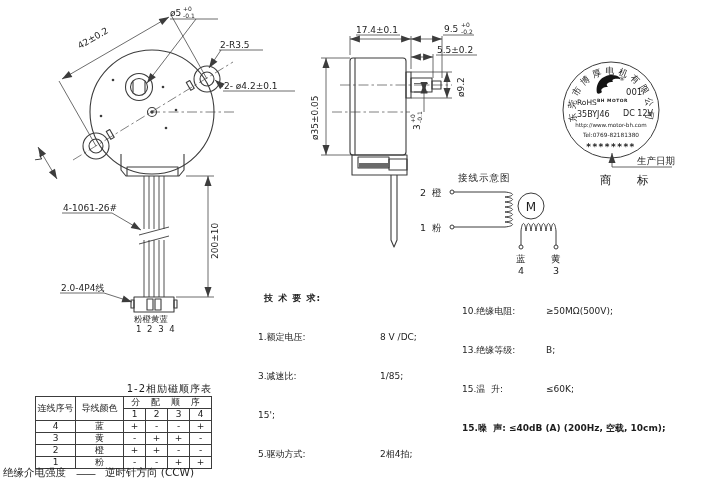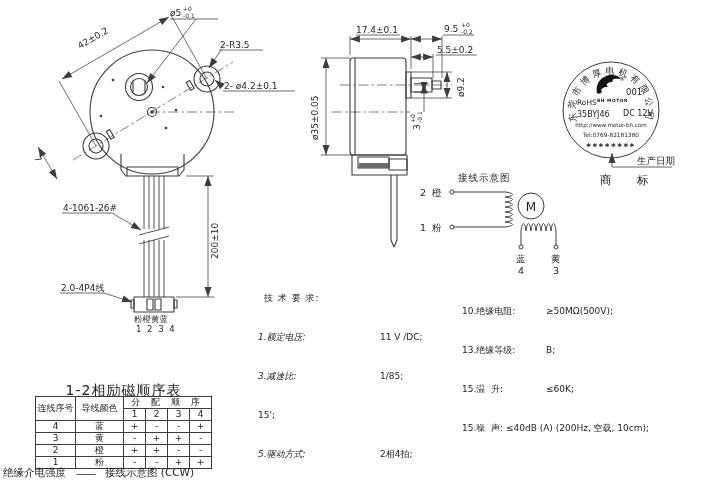--- a/index.html
+++ b/index.html
@@ -6,27 +6,27 @@
   .sheet{position:relative;width:713px;height:488px;background:#fff;overflow:hidden;
          font-family:"DejaVu Sans",sans-serif;color:#1d1d1d;}
   svg{position:absolute;left:0;top:0;}
   svg text{font-family:"DejaVu Sans",sans-serif;fill:#1d1d1d;}
   .dimtxt{font-size:9px;}
   .dimtxt-s{font-size:6px;}
   .ringtxt{font-size:9px;letter-spacing:3.5px;}
   
   .tech-col{position:absolute;font-size:9px;line-height:13px;white-space:pre;color:#1d1d1d;}
   .trow{display:flex;height:13px;}
-  .trow .lb{flex:0 0 122px;font-style:italic;}
+  .trow .lb{flex:0 0 122px;}
   .trow .lb2{flex:0 0 84px;}
-  .trow .full{flex:0 0 auto;}
+  .trow .full{flex:0 0 auto;font-weight:bold;}
   .tech-title{padding-left:6px;letter-spacing:1px;}
   
-  .seq-title{position:absolute;left:35px;top:382px;width:177px;text-align:center;
-             font-size:14px;letter-spacing:1px;}
+  .seq-title{position:absolute;left:35px;top:382px;width:177px;text-align:right;
+             font-size:10px;letter-spacing:1px;}
   table.seq{position:absolute;left:35px;top:396px;border-collapse:collapse;table-layout:fixed;
             width:177px;font-size:9px;text-align:center;color:#1d1d1d;padding-left:43px;}
   table.seq th,table.seq td{border:1px solid #3c3c3c;padding:0;font-weight:normal;
             height:11px;line-height:11px;overflow:hidden;}
   table.seq th.span4{letter-spacing:4px;margin-top:41px;}
   
   .note{position:absolute;left:3px;top:466px;font-size:10.5px;display:flex;align-items:center;}
   .note .dash{margin:0 10px;letter-spacing:-1px;}
 </style>
 </head>
@@ -209,21 +209,21 @@
     <text x="531" y="211" font-size="12" text-anchor="middle">M</text>
     <text x="516" y="262" font-size="9.5">蓝</text>
     <text x="518" y="274" font-size="9.5">4</text>
     <text x="551" y="262" font-size="9.5">黄</text>
     <text x="553" y="274" font-size="9.5">3</text>
   </g>
 </svg>
 
 <div class="tech-col" style="left:258px;top:266px;width:205px;">
   <div class="trow"><span class="full tech-title">技 术 要 求:</span></div>
-  <div class="trow"><span class="lb">1.额定电压:</span><span>11 V /DC;</span></div>
+  <div class="trow"><span class="lb">1.额定电压:</span><span>8 V /DC;</span></div>
   <div class="trow"><span class="lb">3.减速比:</span><span>1/85;</span></div>
   <div class="trow"><span>15';</span></div>
   <div class="trow"><span class="lb">5.驱动方式:</span><span>2相4拍;</span></div>
   
   
   
   
   
 </div>
 
@@ -292,16 +292,16 @@
           <td>-</td>
           <td>+</td>
           <td>+</td>
   </tr>
 </tbody>
     </table>
 
 <div class="note">
   <span>绝缘介电强度</span>
   <span class="dash">——</span>
-  <span>接线示意图 (CCW)</span>
+  <span>逆时针方向 (CCW)</span>
 </div>
 
 </div>
 
 </body></html>

